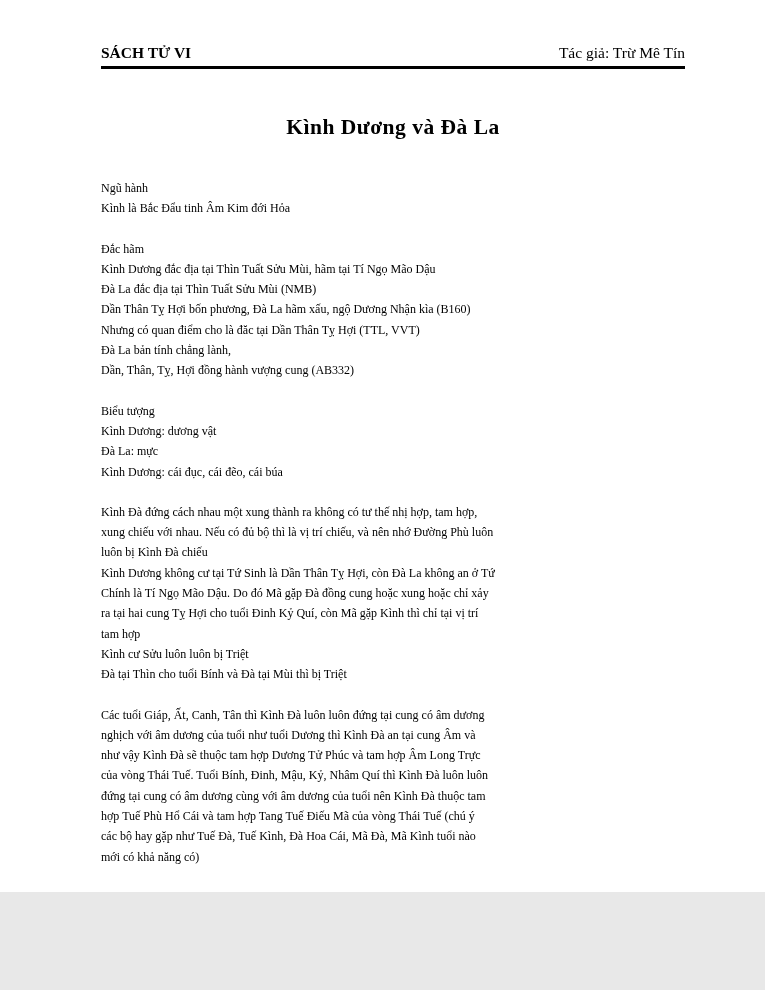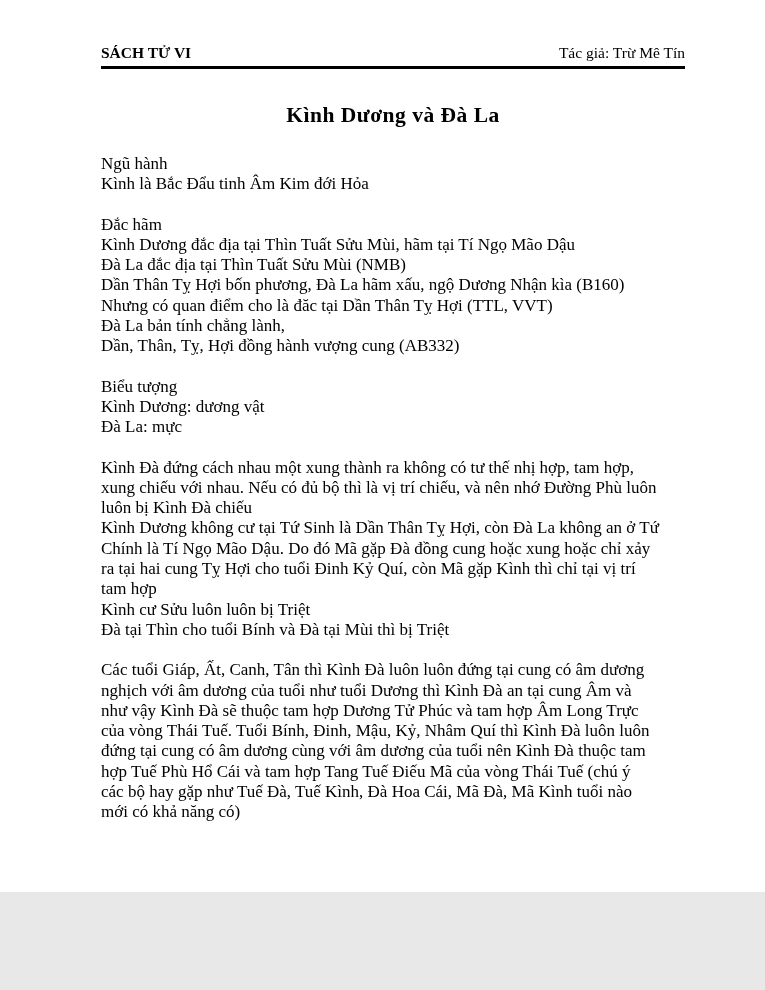--- a/index.html
+++ b/index.html
@@ -32,27 +32,27 @@
     padding-bottom: 4px;
     border-bottom: 3px solid #000000;
     font-size: 15.5px;
   }
   .header-left { font-weight: bold; }
   .header-right { font-weight: normal; }
   .doc-title {
     text-align: center;
     font-weight: bold;
     font-size: 21.5px;
-    margin: 0;
+    margin: 12px;
     padding-top: 34px;
     padding-bottom: 26px;
     letter-spacing: 0.5px;
   }
   .body-text {
-    font-size: 17px;
+    font-size: 12px;
     line-height: 20.3px;
   }
   .paragraph { margin: 0 0 20px 0; }
   .paragraph:last-child { }
   .text-line { white-space: nowrap; }
   .footer-row {
     position: absolute;
     left: 101px;
     right: 80px;
     top: 924px;
@@ -95,20 +95,21 @@
           <div class="text-line">Đà La đắc địa tại Thìn Tuất Sửu Mùi (NMB)</div>
           <div class="text-line">Dần Thân Tỵ Hợi bốn phương, Đà La hãm xấu, ngộ Dương Nhận kìa (B160)</div>
           <div class="text-line">Nhưng có quan điểm cho là đăc tại Dần Thân Tỵ Hợi (TTL, VVT)</div>
           <div class="text-line">Đà La bản tính chẳng lành,</div>
           <div class="text-line">Dần, Thân, Tỵ, Hợi đồng hành vượng cung (AB332)</div>
         </div>
         <div class="paragraph">
           <div class="text-line">Biểu tượng</div>
           <div class="text-line">Kình Dương: dương vật</div>
           <div class="text-line">Đà La: mực</div>
+          <div class="text-line">Kình Dương: cái đục, cái đẽo, cái búa</div>
         </div>
         <div class="paragraph">
           <div class="text-line">Kình Đà đứng cách nhau một xung thành ra không có tư thế nhị hợp, tam hợp,</div>
           <div class="text-line">xung chiếu với nhau. Nếu có đủ bộ thì là vị trí chiếu, và nên nhớ Đường Phù luôn</div>
           <div class="text-line">luôn bị Kình Đà chiếu</div>
           <div class="text-line">Kình Dương không cư tại Tứ Sinh là Dần Thân Tỵ Hợi, còn Đà La không an ở Tứ</div>
           <div class="text-line">Chính là Tí Ngọ Mão Dậu. Do đó Mã gặp Đà đồng cung hoặc xung hoặc chỉ xảy</div>
           <div class="text-line">ra tại hai cung Tỵ Hợi cho tuổi Đinh Kỷ Quí, còn Mã gặp Kình thì chỉ tại vị trí</div>
           <div class="text-line">tam hợp</div>
           <div class="text-line">Kình cư Sửu luôn luôn bị Triệt</div>

